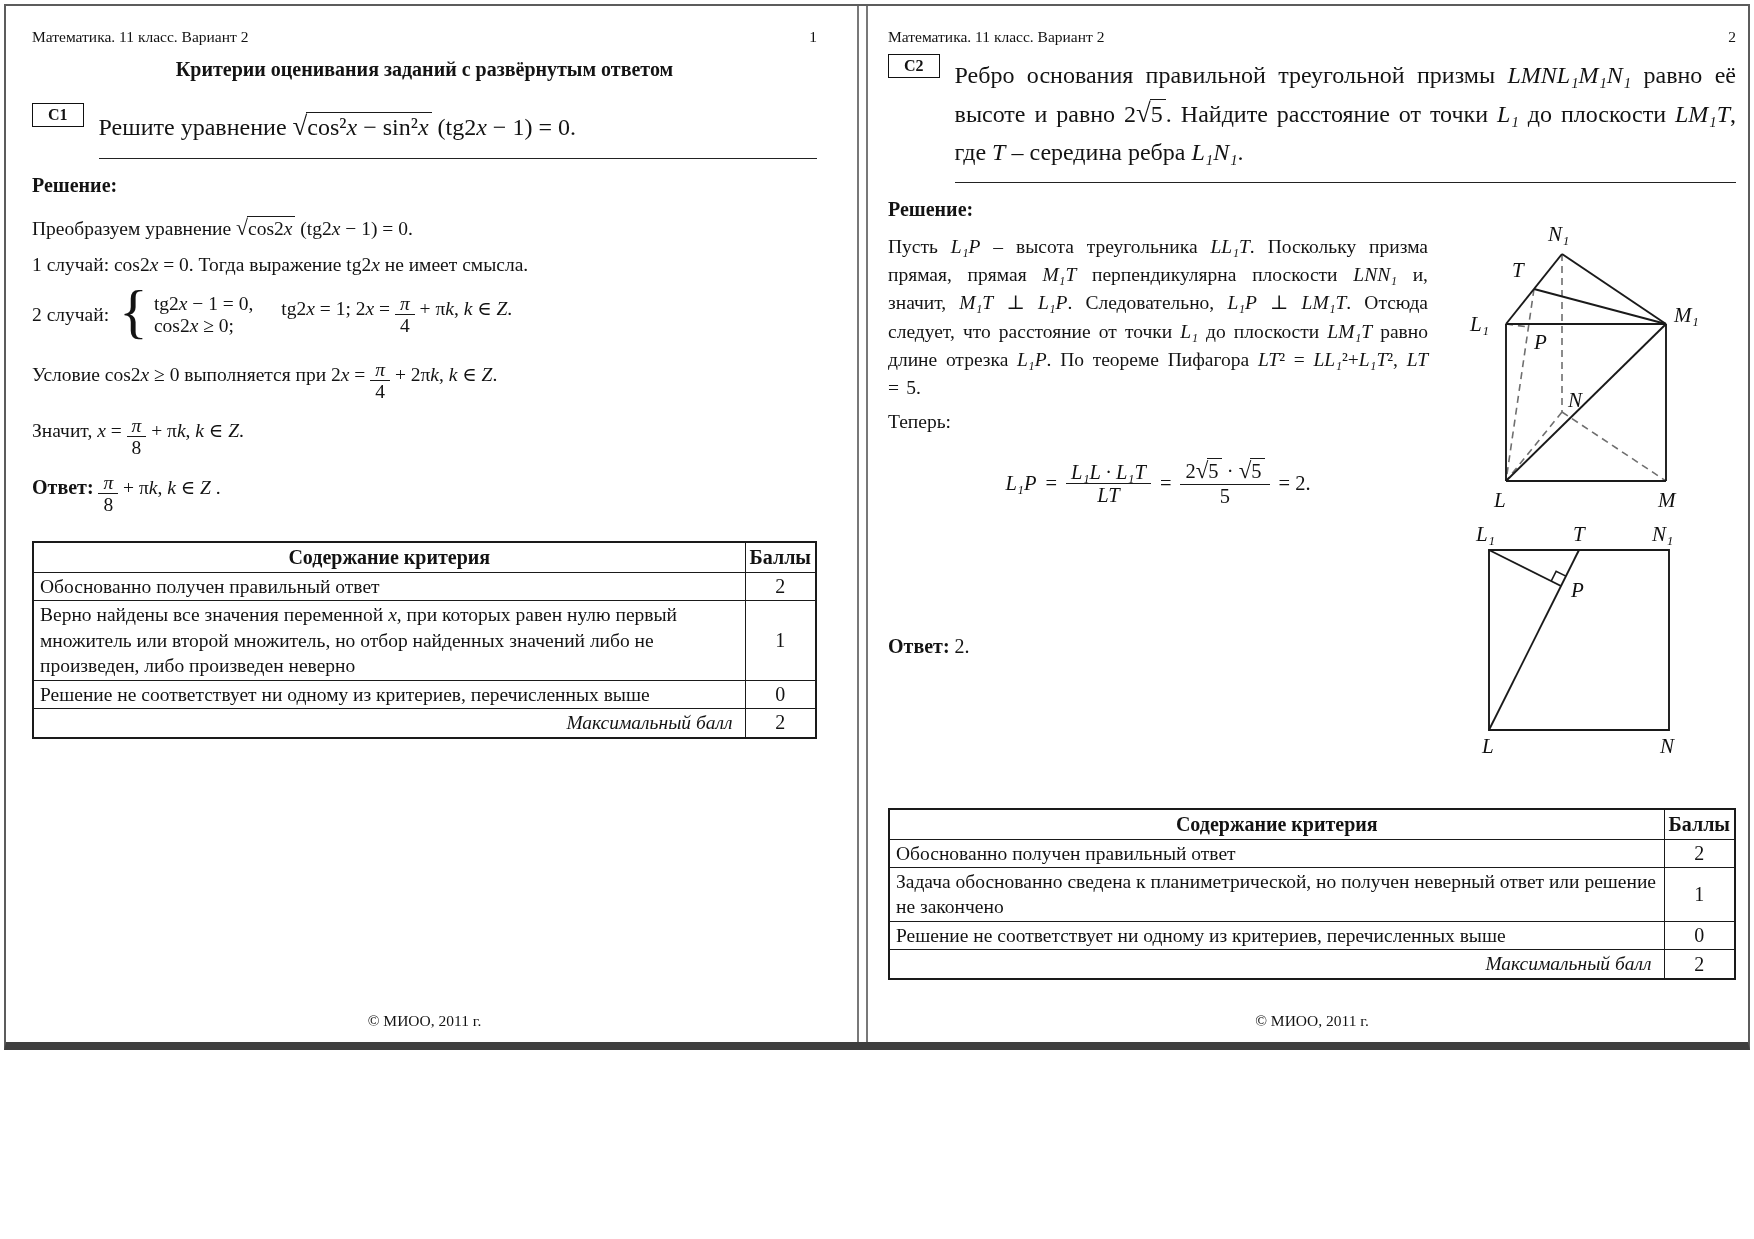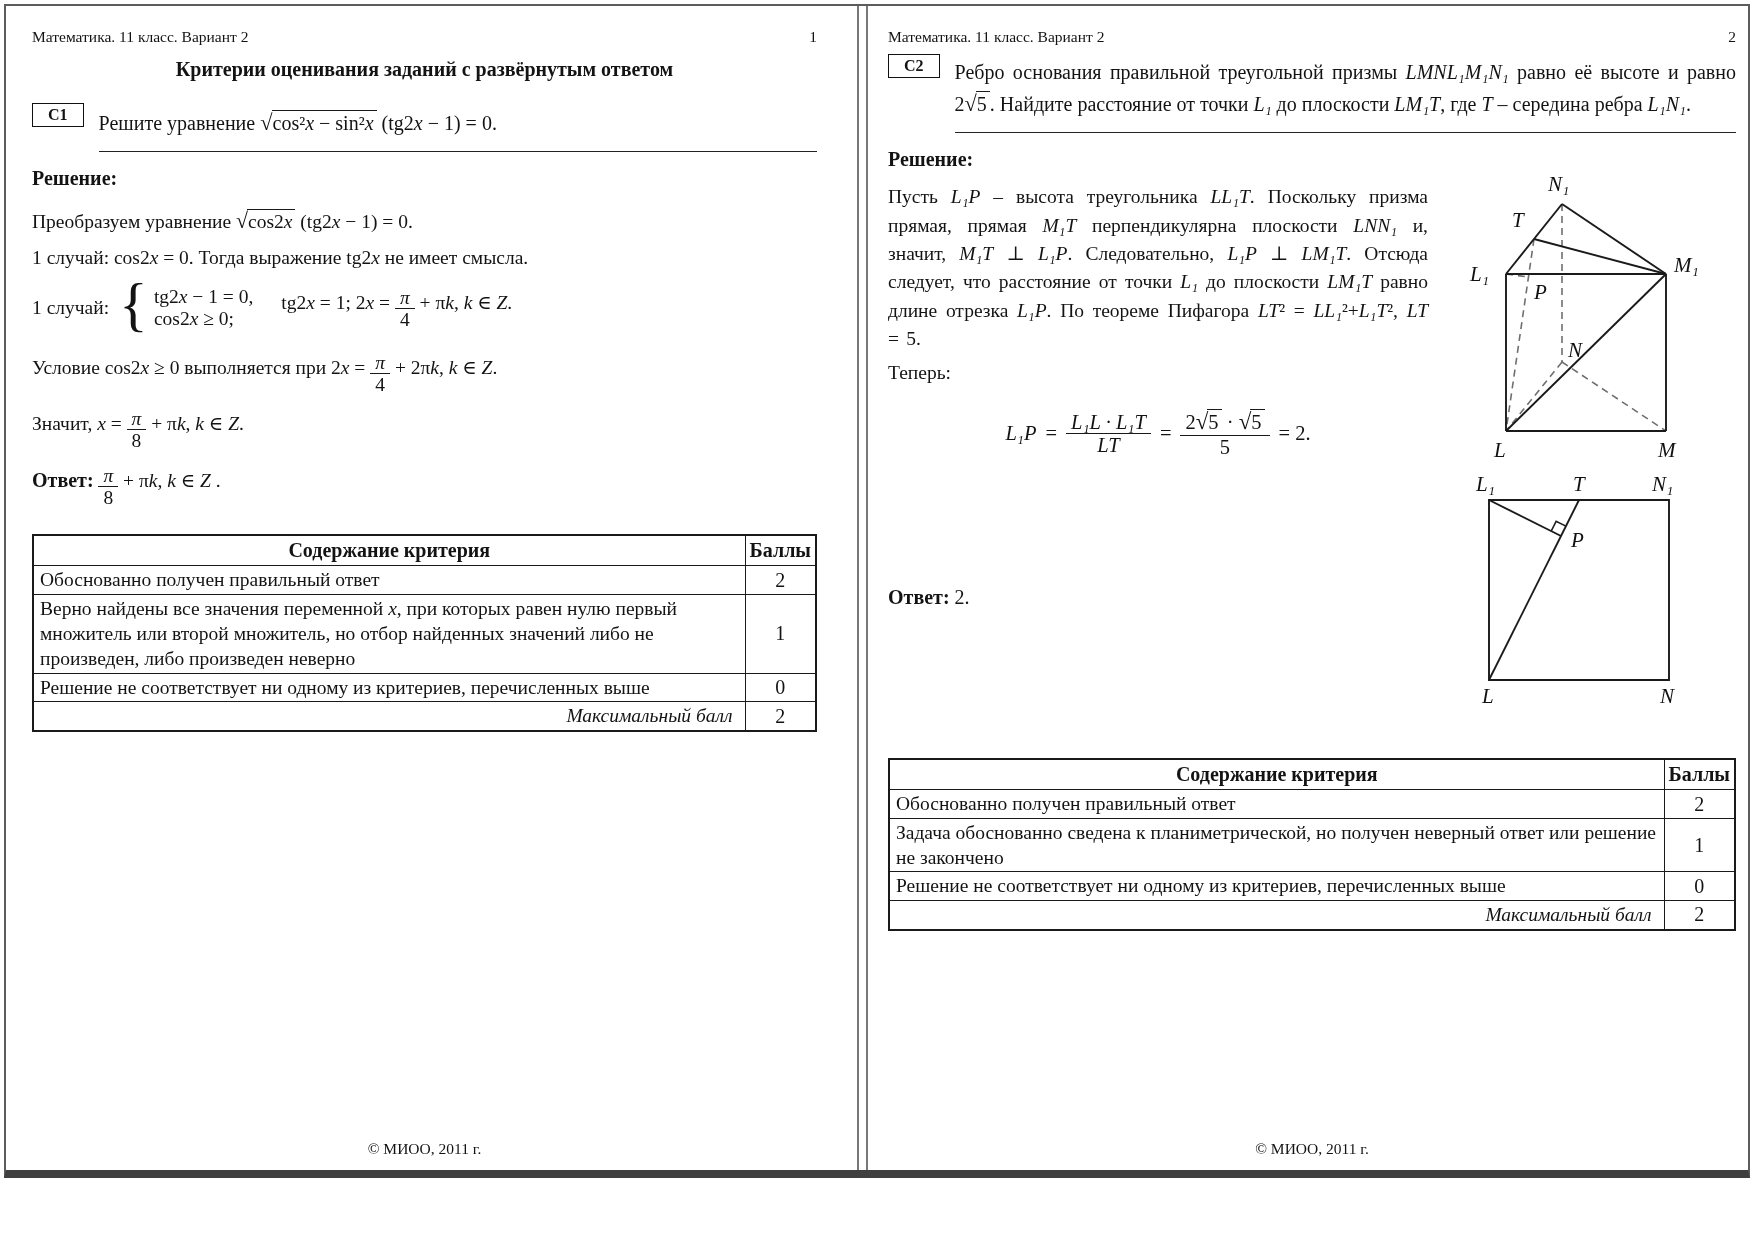--- a/index.html
+++ b/index.html
@@ -1,36 +1,36 @@
 <!DOCTYPE html>
 <html><head>
 <meta charset="utf-8">
 <style>
   html,body{margin:0;padding:0;}
   body{
     width:1754px;height:1239px;background:#ffffff;overflow:hidden;
     font-family:"Liberation Serif","DejaVu Serif",serif;color:#131313;
   }
   .frame{
-    box-sizing:border-box;width:1746px;height:1174px;margin:4px;
+    box-sizing:border-box;width:1746px;height:1046px;margin:4px;
     border:2px solid #5c5c5c;border-bottom:8px solid #3f3f3f;
     display:flex;background:#7f1d1d;
   }
   .page{box-sizing:border-box;display:flex;flex-direction:column;background:#fff;}
   .p1{width:851px;padding:22px 40px 12px 26px;}
   .divider{width:7px;border-left:2px solid #787878;border-right:2px solid #787878;background:#fff;}
   .p2{flex:1;padding:22px 12px 12px 20px;}
 
   .hdr{display:flex;justify-content:space-between;font-size:15.5px;}
   .title{text-align:center;font-weight:bold;font-size:20px;margin-top:12px;}
 
   .prow{display:flex;margin-top:22px;}
   .p2 .prow{margin-top:8px;}
   .pbox{border:1.7px solid #111;font-weight:bold;font-size:16px;padding:2px 15px;align-self:flex-start;margin-right:15px;}
-  .pstmt{flex:1;font-size:20px;border-bottom:1.4px solid #222;padding:3px 0 11px 0;line-height:1.52;}
+  .pstmt{flex:1;font-size:24px;border-bottom:1.4px solid #222;padding:3px 0 11px 0;line-height:1.52;}
   .p2 .pstmt{text-align:justify;}
 
   .shead{font-weight:bold;font-size:20px;margin-top:15px;}
   .sline{font-size:19.5px;margin-top:13px;}
 
   .sqrt{white-space:nowrap;}
   .sqrt-sign{font-size:1.12em;}
   .sqrt-bar{border-top:1.5px solid #1a1a1a;padding:1px 3px 0 1px;margin-left:-1px;}
 
   .frac{display:inline-block;text-align:center;vertical-align:-0.85em;line-height:1.08;}
@@ -94,21 +94,21 @@
 
     <div class="shead">Решение:</div>
 
     <div class="sline" style="margin-top:19px;">
       <span>Преобразуем уравнение </span><span class="sqrt"><span class="sqrt-sign">√</span><span class="sqrt-bar">cos2<i>x</i></span></span><span> (tg2<i>x</i> − 1) = 0.</span>
     </div>
 
     <div class="sline">1 случай: cos2<i>x</i> = 0. Тогда выражение tg2<i>x</i> не имеет смысла.</div>
 
     <div class="sline l3row">
-      <span>1 случай:</span>
+      <span>2 случай:</span>
       <span class="brace">{</span>
       <span class="sysrows">
         <span>tg2<i>x</i> − 1 = 0,</span>
         <span>cos2<i>x</i> ≥ 0;</span>
       </span>
       <span class="sysafter">
         <span>tg2<i>x</i> = 1; 2<i>x</i> = </span><span class="frac"><span class="fn">π</span><span class="fd">4</span></span><span> + π<i>k</i>,  <i>k</i> ∈ <i>Z</i>.</span>
       </span>
     </div>
 

